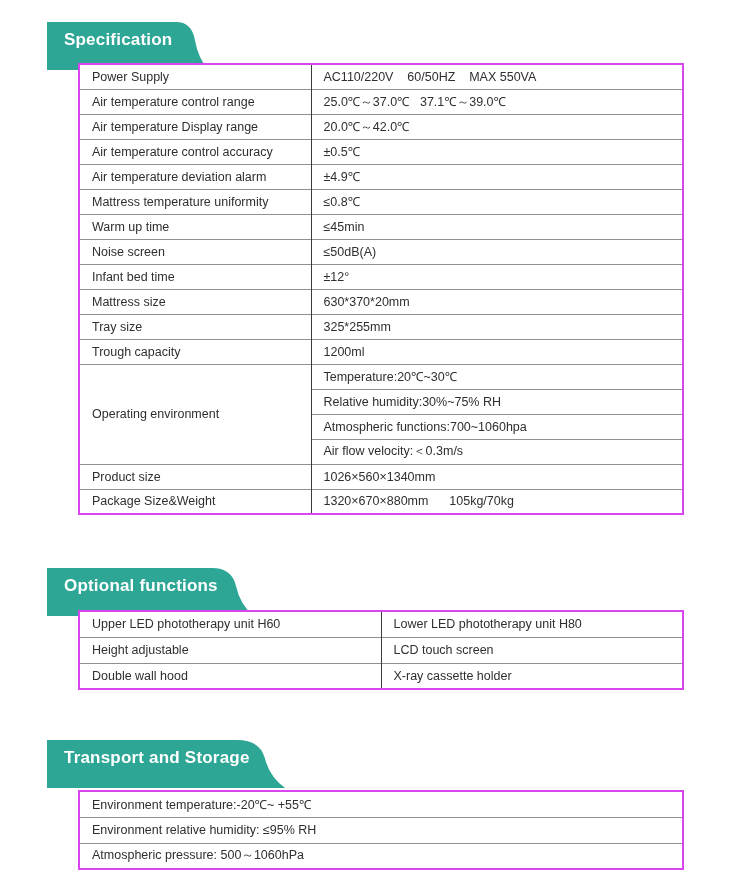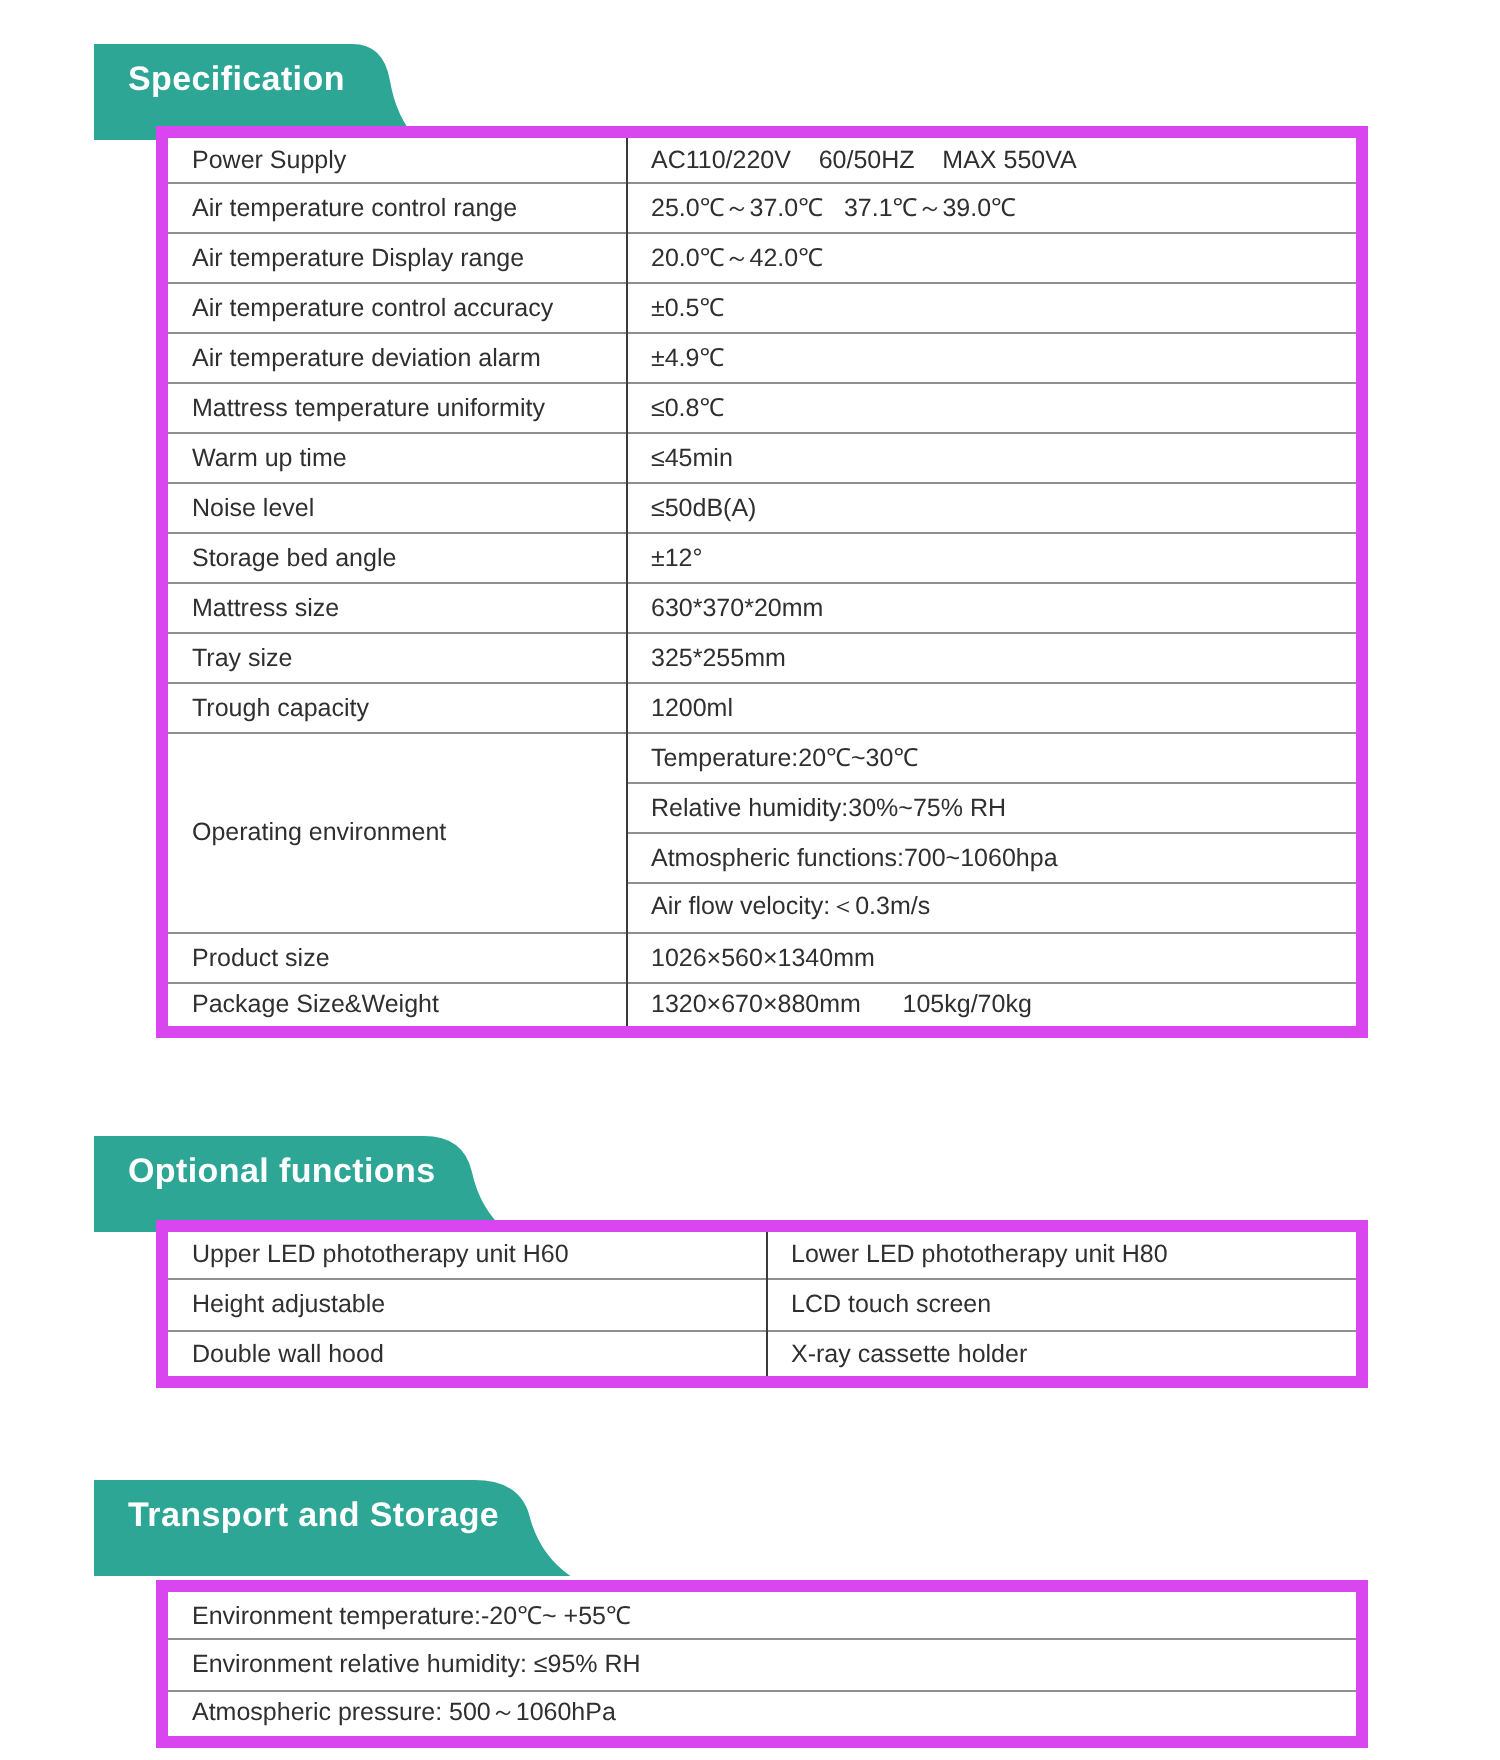--- a/index.html
+++ b/index.html
@@ -47,21 +47,21 @@
     box-sizing: border-box;
     height: 25px;
     font-size: 12.5px;
     color: #2f2f2f;
     padding: 0 8px 0 12px;
     border-top: 1px solid #909090;
     vertical-align: middle;
     overflow: hidden;
   }
   table.doc-table tr:first-child td { border-top: none; }
-  table.doc-table { border: 6px solid #d946ef; }
+  table.doc-table { border: 2px solid #d946ef; }
   td.divider-right { border-right: 1.5px solid #3b3b3b; }
   td.value-cell, td.single-cell { white-space: pre; }
   td.strong-top { border-top: 1.5px solid #5a5a5a; }
   
   #spec-table      { top: 63px; }
   #optional-table  { top: 610px; }
   #optional-table td, #transport-table td { height: 26px; margin-top: 17px; }
   #transport-table { top: 790px; }
   #banner-spec      { top: 22px; }
   #banner-optional  { top: 568px; }
@@ -107,25 +107,25 @@
       </tr>
       <tr>
         <td class="divider-right">Mattress temperature uniformity</td>
         <td class="value-cell">≤0.8℃</td>
       </tr>
       <tr>
         <td class="divider-right">Warm up time</td>
         <td class="value-cell">≤45min</td>
       </tr>
       <tr>
-        <td class="divider-right">Noise level</td>
+        <td class="divider-right">Noise screen</td>
         <td class="value-cell">≤50dB(A)</td>
       </tr>
       <tr>
-        <td class="divider-right">Storage bed angle</td>
+        <td class="divider-right">Infant bed time</td>
         <td class="value-cell">±12°</td>
       </tr>
       <tr>
         <td class="divider-right">Mattress size</td>
         <td class="value-cell">630*370*20mm</td>
       </tr>
       <tr>
         <td class="divider-right">Tray size</td>
         <td class="value-cell">325*255mm</td>
       </tr>

